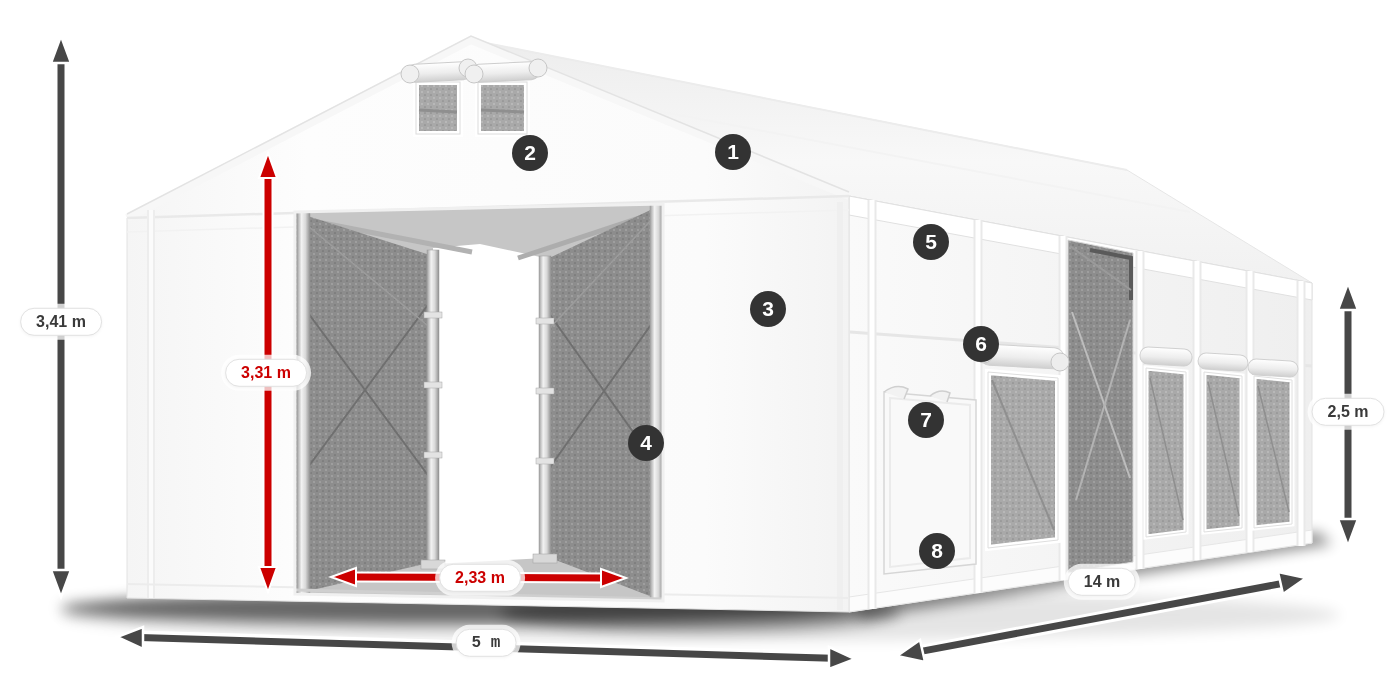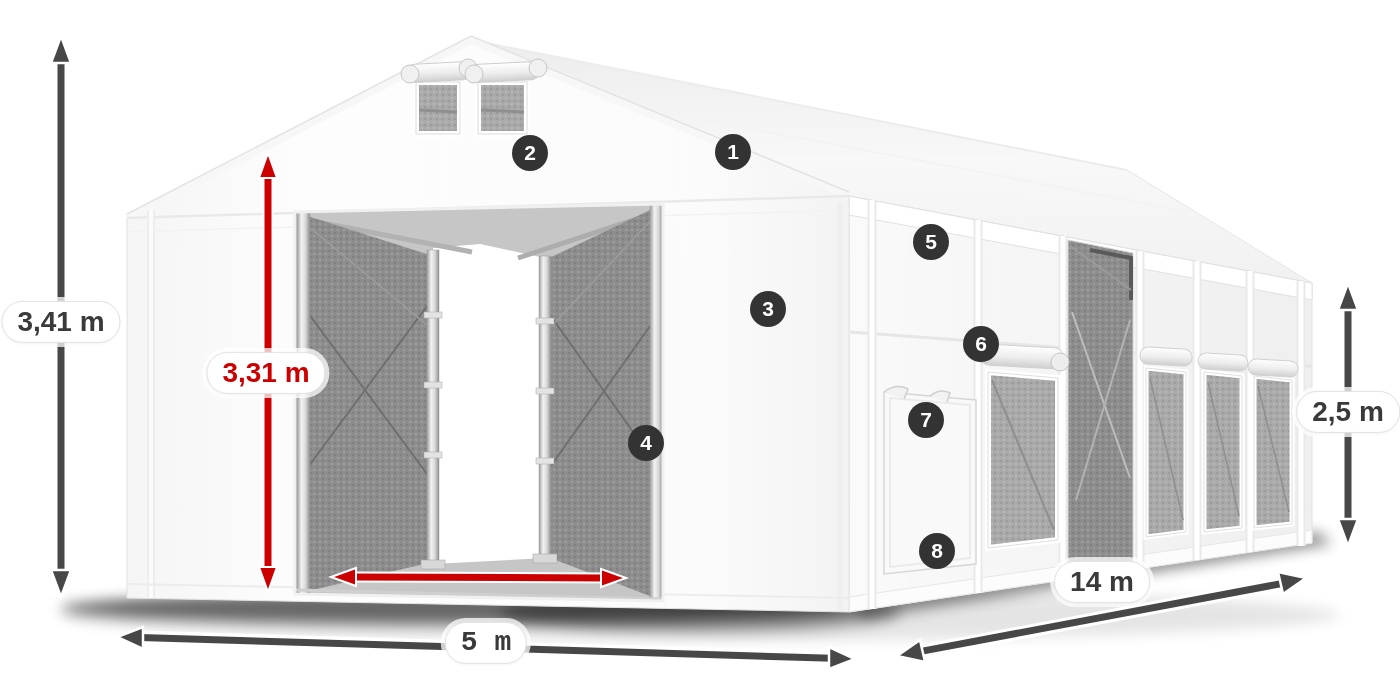--- a/index.html
+++ b/index.html
@@ -4,21 +4,21 @@
 <style>
   html,body{margin:0;padding:0;background:#fff;}
   #stage{
     position:relative;width:1400px;height:700px;overflow:hidden;
     background:#ffffff;font-family:"Liberation Sans",sans-serif;
   }
   #stage svg{position:absolute;left:0;top:0;}
   .dim-pill{
     position:absolute;transform:translate(-50%,-50%);
     background:#ffffff;border:1px solid #e2e2e2;border-radius:24px;
-    padding:4px 15px;font-weight:bold;font-size:28px;color:#3a3a3a;
+    padding:4px 15px;font-weight:bold;font-size:16px;color:#3a3a3a;
     white-space:nowrap;line-height:1.15;
     box-shadow:0 0 0 4px rgba(255,255,255,.75),0 1px 3px rgba(0,0,0,.18);
     z-index:30;
   }
   .dim-pill.red{color:#cc0000;}
   .marker{
     position:absolute;transform:translate(-50%,-50%);
     width:36px;height:36px;border-radius:50%;
     background:#333333;color:#ffffff;
     font-weight:bold;font-size:21px;
@@ -271,20 +271,21 @@
       <line x1="1348" y1="303" x2="1348" y2="526" stroke="#ffffff" stroke-width="13"></line>
       <line x1="1348" y1="305" x2="1348" y2="524" stroke="#474747" stroke-width="7"></line>
       <polygon points="1348,283 1338,310 1358,310" fill="#474747" stroke="#ffffff" stroke-width="2.5"></polygon>
       <polygon points="1348,546 1338,519 1358,519" fill="#474747" stroke="#ffffff" stroke-width="2.5"></polygon>
     </g>
   </g>
 </svg>
 
 <div class="dim-pill" style="left:61px;top:322px;">3,41 m</div>
 <div class="dim-pill red" style="left:266px;top:373px;">3,31 m</div>
+<div class="dim-pill red" style="left:480px;top:578px;">2,33 m</div>
 <div class="dim-pill" style="left:486px;top:643px;font-family:Liberation Mono, monospace;">5 m</div>
 <div class="dim-pill" style="left:1102px;top:582px;">14 m</div>
 <div class="dim-pill" style="left:1348px;top:412px;">2,5 m</div>
 
 <div class="marker" style="left:733px;top:152px;">1</div>
 <div class="marker" style="left:530px;top:153px;">2</div>
 <div class="marker" style="left:768px;top:309px;">3</div>
 <div class="marker" style="left:646px;top:443px;">4</div>
 <div class="marker" style="left:931px;top:242px;">5</div>
 <div class="marker" style="left:981px;top:344px;">6</div>

